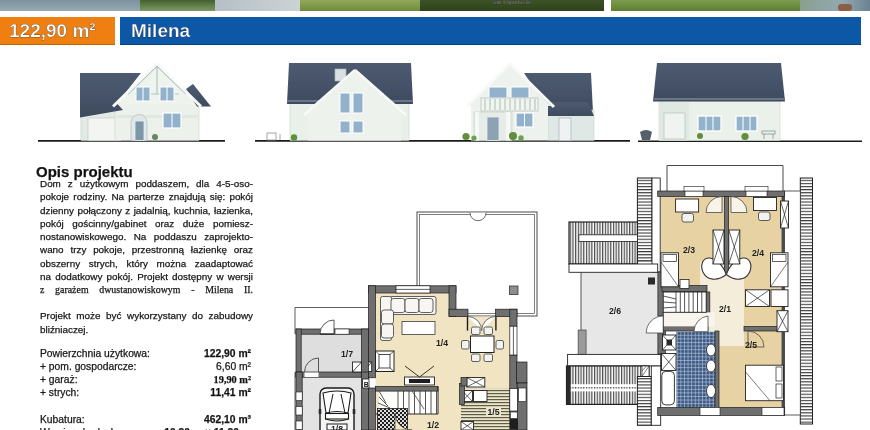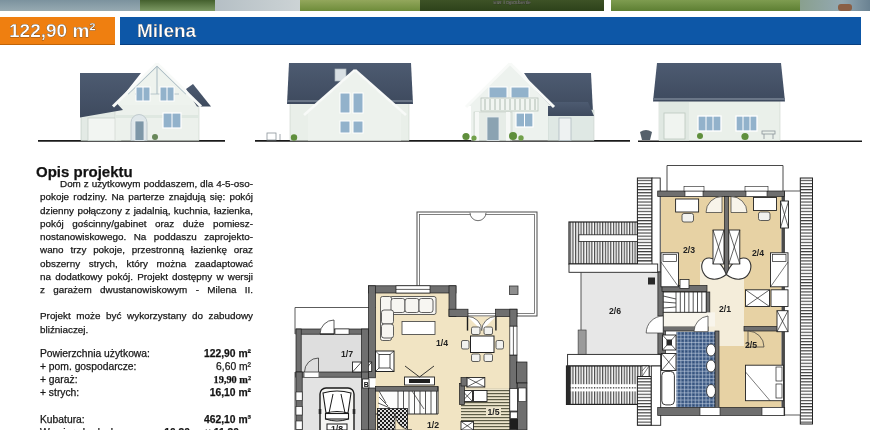--- a/index.html
+++ b/index.html
@@ -21,21 +21,21 @@
 <div class="abs" style="left:420px;top:0;width:184px;height:11px;background:linear-gradient(180deg,#3d5226,#2d421a);color:#d8d8d0;font-size:5px;line-height:5px;text-align:center;overflow:hidden;">mur i ogrodzenie</div>
 
 <div class="abs" style="left:611px;top:0;width:189px;height:11px;background:linear-gradient(180deg,#7e9c50,#5d7f33);"></div>
 
 <div class="abs" style="left:800px;top:0;width:70px;height:11px;background:linear-gradient(90deg,#89a08e,#93a8b2 60%,#6a8292);"></div>
 
 <div class="abs" style="left:838px;top:4px;width:14px;height:7px;background:#8a5f46;border-radius:3px;"></div>
 
 <div class="abs" style="left:0;top:17px;width:115px;height:28px;background:#ef7f10;border-bottom:1.5px solid #c06408;color:#fff;font-size:19px;font-weight:bold;line-height:27px;padding-left:9px;box-sizing:border-box;">122,90 m²</div>
 
-<div class="abs" style="left:120px;top:17px;width:741px;height:28px;background:#0d57a7;border-bottom:1.5px solid #083f80;color:#fff;font-size:19px;font-weight:bold;line-height:27px;padding-left:17px;box-sizing:border-box;">Milena</div>
+<div class="abs" style="left:120px;top:17px;width:741px;height:28px;background:#0d57a7;border-bottom:1.5px solid #083f80;color:#fff;font-size:19px;font-weight:bold;line-height:27px;padding-left:11px;box-sizing:border-box;">Milena</div>
 
 <svg class="abs" style="left:0;top:0;" width="870" height="430" viewBox="0 0 870 430">
 <defs>
   <linearGradient id="roofg" x1="0" y1="0" x2="0" y2="1">
     <stop offset="0" stop-color="#4d5b71"></stop>
         <stop offset="1" stop-color="#3e4a5e"></stop>
   </linearGradient>
 </defs>
 
 <line x1="38" y1="140.9" x2="225" y2="140.9" stroke="#1a1a1a" stroke-width="1.6"></line>
@@ -220,38 +220,38 @@
 <g>
       <rect x="762" y="131" width="13" height="3" fill="none" stroke="#8a9399" stroke-width="0.8"></rect>
 <line x1="764" y1="134" x2="764" y2="139" stroke="#8a9399" stroke-width="0.8"></line>
 <line x1="773" y1="134" x2="773" y2="139" stroke="#8a9399" stroke-width="0.8"></line>
     </g>
 </svg>
 
 <div class="abs" style="left:36px;top:163px;width:212px;font-size:15px;font-weight:bold;color:#111;">Opis projektu</div>
 
 <div class="abs" style="left:40px;top:177px;width:213px;font-size:9.9px;line-height:13.27px;color:#111;">
-<div style="text-align:justify;text-align-last:justify;margin-left:20px;">Dom z użytkowym poddaszem, dla 4-5-oso-</div>
+<div style="text-align:justify;text-align-last:justify;">Dom z użytkowym poddaszem, dla 4-5-oso-</div>
 <div style="text-align:justify;text-align-last:justify;">pokoje rodziny. Na parterze znajdują się: pokój</div>
 <div style="text-align:justify;text-align-last:justify;">dzienny połączony z jadalnią, kuchnia, łazienka,</div>
 <div style="text-align:justify;text-align-last:justify;">pokój gościnny/gabinet oraz duże pomiesz-</div>
 <div style="text-align:justify;text-align-last:justify;">nostanowiskowego. Na poddaszu zaprojekto-</div>
 <div style="text-align:justify;text-align-last:justify;">wano trzy pokoje, przestronną łazienkę oraz</div>
 <div style="text-align:justify;text-align-last:justify;">obszerny strych, który można zaadaptować</div>
 <div style="text-align:justify;text-align-last:justify;">na dodatkowy pokój. Projekt dostępny w wersji</div>
-<div style="text-align:justify;text-align-last:justify;">z garażem dwustanowiskowym - Milena II.</div>
+<div style="text-align:justify;text-align-last:justify;font-family:Liberation Serif, serif;">z garażem dwustanowiskowym - Milena II.</div>
 <div style="text-align:justify;text-align-last:justify;margin-top:13px;">Projekt może być wykorzystany do zabudowy</div>
 <div>bliźniaczej.</div>
 </div>
 
 <div class="abs" style="left:40px;top:346.5px;width:211px;font-size:10.3px;line-height:13.2px;color:#111;">
   <div><span style="font-weight:normal;margin-top:20px;">Powierzchnia użytkowa:</span><span style="float:right;font-weight:bold;">122,90 m²</span></div>
   <div>+ pom. gospodarcze:<span style="float:right;font-weight:normal;">6,60 m²</span></div>
   <div>+ garaż:<span style="float:right;font-weight:bold;font-family:Liberation Serif, serif;">19,90 m²</span></div>
-  <div>+ strych:<span style="float:right;font-weight:bold;">16,10 m²</span></div>
+  <div>+ strych:<span style="float:right;font-weight:bold;">11,41 m²</span></div>
   <div>&nbsp;</div>
   <div>Kubatura:<span style="float:right;font-weight:bold;">462,10 m³</span></div>
   <div>Wymiary budynku:<span style="float:right;font-weight:bold;">10,30 m × 11,30 m</span></div>
 </div>
 
 <svg class="abs" style="left:290px;top:200px;" width="270" height="230" viewBox="290 200 270 230">
 <defs>
   <pattern id="kstripe" width="3" height="3" patternUnits="userSpaceOnUse">
     <rect width="3" height="3" fill="#ece4cb"></rect>
         <rect width="3" height="1.2" fill="#5d5c46"></rect>

